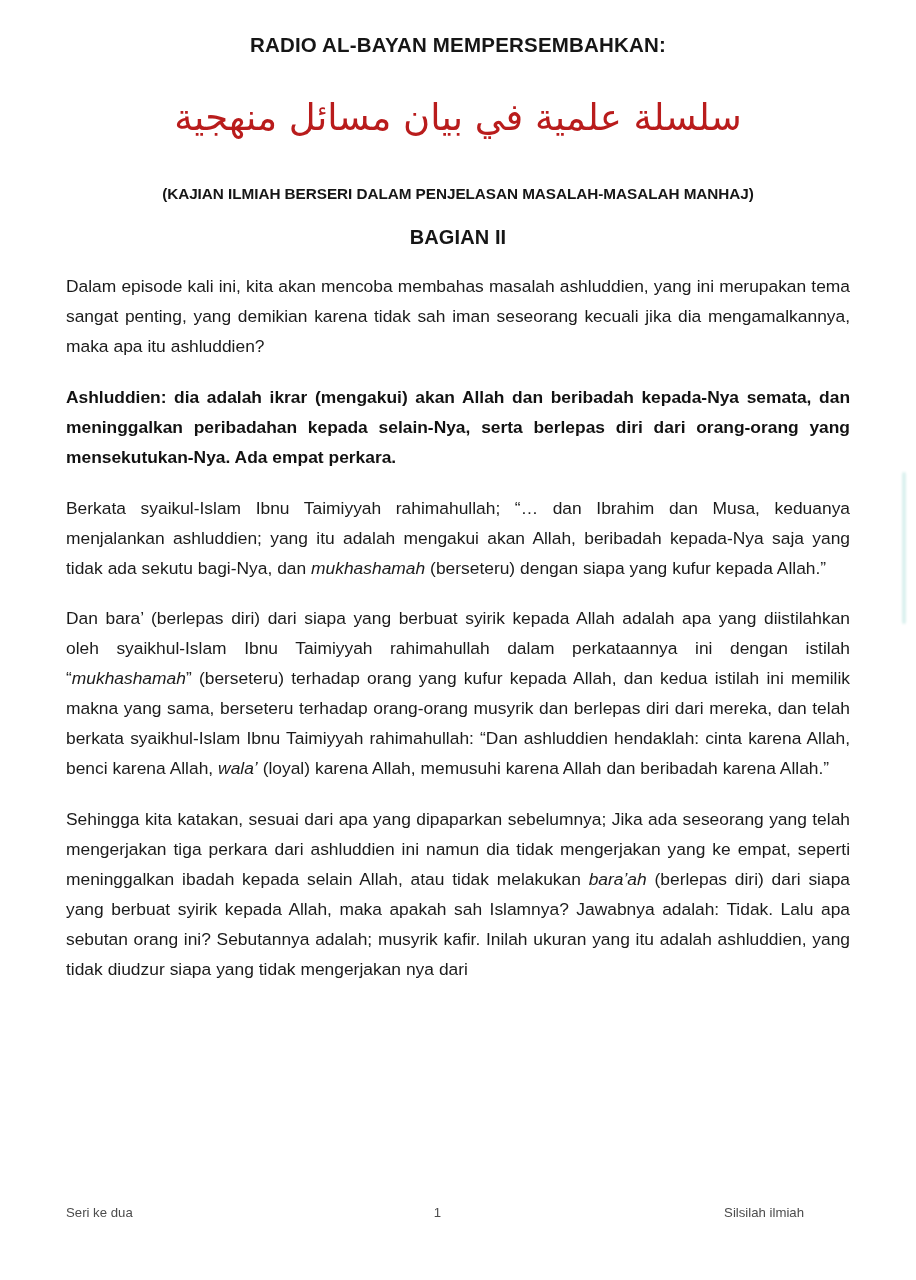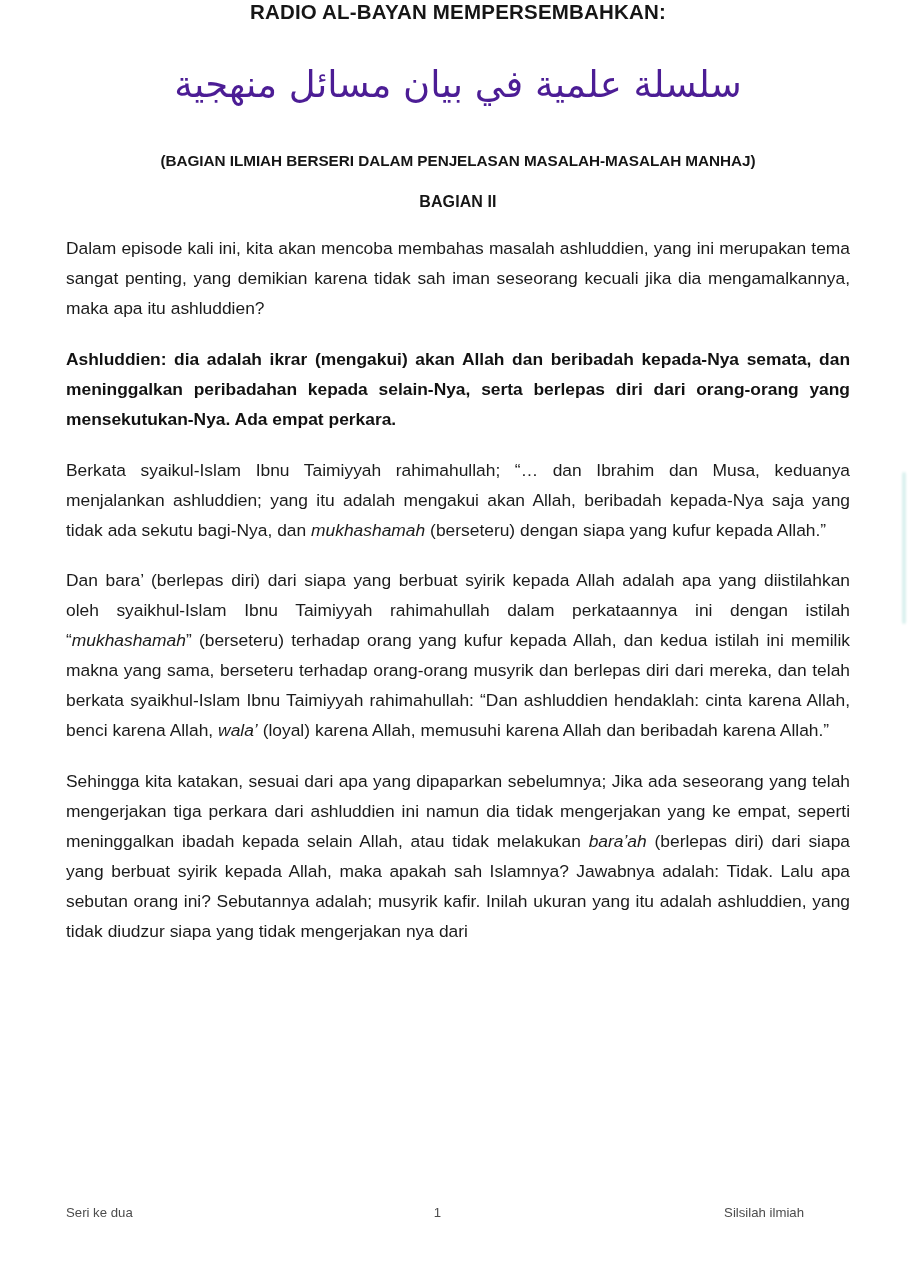--- a/index.html
+++ b/index.html
@@ -36,48 +36,49 @@
   .doc-header {
     text-align: center;
   }
 
   .header-line1 {
     font-family: "Liberation Sans", sans-serif;
     font-weight: bold;
     font-size: 20.5px;
     letter-spacing: 0.2px;
     color: #161616;
+    padding-top: 33px;
     line-height: 1.2;
   }
 
   .header-arabic {
     font-family: "DejaVu Sans", "Liberation Sans", sans-serif;
     direction: rtl;
     unicode-bidi: embed;
     font-size: 37px;
     line-height: 1.55;
-    color: #4c1d95;
+    color: #b91c1c;
     padding-top: 31px;
     font-weight: 400;
   }
 
   .header-line3 {
     font-family: "Liberation Sans", sans-serif;
     font-weight: bold;
     font-size: 15.3px;
     letter-spacing: -0.05px;
     color: #161616;
     padding-top: 38px;
     line-height: 1.25;
   }
 
   .header-line4 {
     font-family: "Liberation Sans", sans-serif;
     font-weight: bold;
-    font-size: 16px;
+    font-size: 20px;
     letter-spacing: 0.1px;
     color: #161616;
     padding-top: 22px;
     line-height: 1.25;
   }
 
   
   .arabic-intro {
     direction: rtl;
     unicode-bidi: embed;
@@ -166,21 +167,21 @@
 
 <div class="page">
 
   <div class="page-inner">
 
     <div class="doc-header">
       <div class="header-line1">RADIO AL-BAYAN MEMPERSEMBAHKAN:</div>
 
       <div class="header-arabic">سلسلة علمية في بيان مسائل منهجية</div>
 
-      <div class="header-line3">(BAGIAN ILMIAH BERSERI DALAM PENJELASAN MASALAH-MASALAH MANHAJ)</div>
+      <div class="header-line3">(KAJIAN ILMIAH BERSERI DALAM PENJELASAN MASALAH-MASALAH MANHAJ)</div>
 
       <div class="header-line4">BAGIAN II</div>
     </div>
 
 
     <div class="body-block">
       <p class="para">Dalam episode kali ini, kita akan mencoba membahas masalah ashluddien, yang ini merupakan tema sangat penting, yang demikian karena tidak sah iman seseorang kecuali jika dia mengamalkannya, maka apa itu ashluddien?</p>
       <p class="para bold">Ashluddien: dia adalah ikrar (mengakui) akan Allah dan beribadah kepada-Nya semata, dan meninggalkan peribadahan kepada selain-Nya, serta berlepas diri dari orang-orang yang mensekutukan-Nya. Ada empat perkara.</p>
       <p class="para">Berkata syaikul-Islam Ibnu Taimiyyah rahimahullah; “… dan Ibrahim dan Musa, keduanya menjalankan ashluddien; yang itu adalah mengakui akan Allah, beribadah kepada-Nya saja yang tidak ada sekutu bagi-Nya, dan <em>mukhashamah</em> (berseteru) dengan siapa yang kufur kepada Allah.”</p>
       <p class="para">Dan bara’ (berlepas diri) dari siapa yang berbuat syirik kepada Allah adalah apa yang diistilahkan oleh syaikhul-Islam Ibnu Taimiyyah rahimahullah dalam perkataannya ini dengan istilah “<em>mukhashamah</em>” (berseteru) terhadap orang yang kufur kepada Allah, dan kedua istilah ini memilik makna yang sama, berseteru terhadap orang-orang musyrik dan berlepas diri dari mereka, dan telah berkata syaikhul-Islam Ibnu Taimiyyah rahimahullah: “Dan ashluddien hendaklah: cinta karena Allah, benci karena Allah, <em>wala’</em> (loyal) karena Allah, memusuhi karena Allah dan beribadah karena Allah.”</p>

